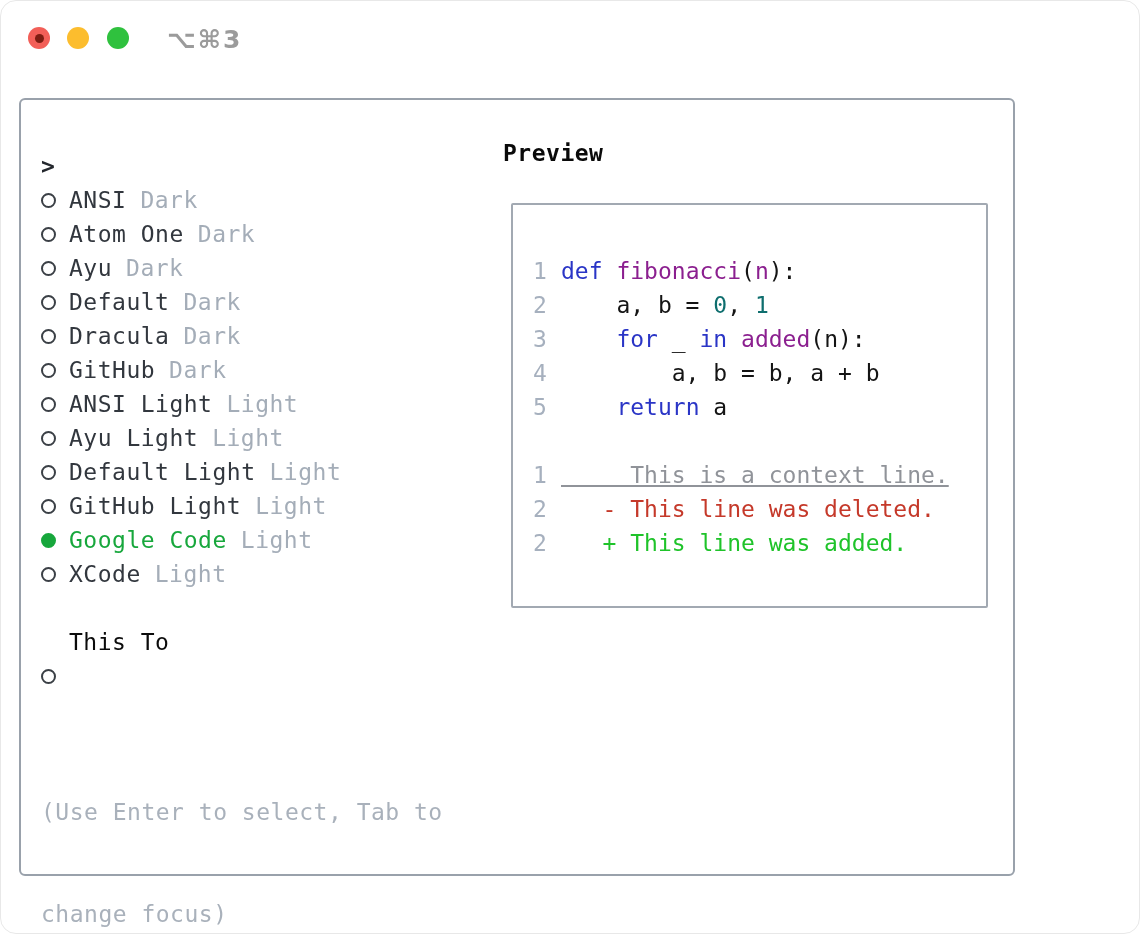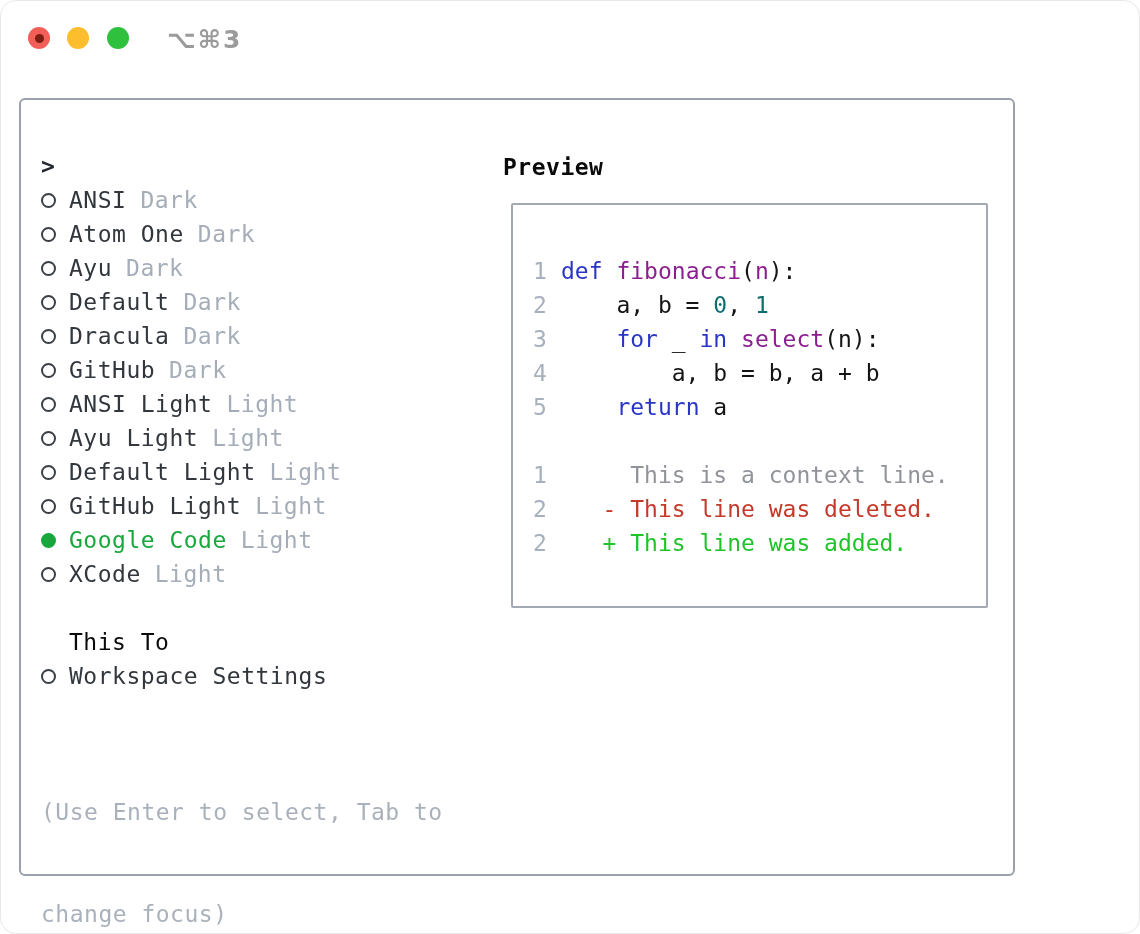--- a/index.html
+++ b/index.html
@@ -33,29 +33,29 @@
   .prefix{font-weight:bold;color:#23272d;}
   .header-label{font-weight:bold;color:#0a0a0a;}
   .theme-row .label{color:var(--text-dark);text-align:center;}
   .theme-row.selected .label{color:var(--accent-green);}
   .tag{color:var(--muted);margin-left:14px;}
   .apply-label{color:#0b0b0b;}
   .apply-row.selected .label{color:var(--accent-green);}
   .hint{color:var(--hint);line-height:34px;white-space:pre;}
 
   
-  .preview-header{position:absolute;left:482px;top:50px;height:34px;display:flex;align-items:center;font-size:23px;font-weight:bold;letter-spacing:.5px;color:#0a0a0a;}
+  .preview-header{position:absolute;left:482px;top:36px;height:34px;display:flex;align-items:center;font-size:23px;font-weight:bold;letter-spacing:.5px;color:#0a0a0a;}
   .preview-box{position:absolute;left:490px;top:103px;width:477px;height:405px;border:2px solid #a2a9b2;border-radius:2px;background:#fff;padding:49px 0 0 20px;overflow:hidden;}
   .code-line{height:34px;display:flex;align-items:center;font-size:23px;white-space:pre;}
   .ln{display:inline-block;width:14px;margin-right:14px;color:var(--line-number);flex:none;}
   .tok-keyword{color:var(--keyword);}
   .tok-name{color:var(--function-name);}
   .tok-literal{color:var(--literal);}
   .tok-plain{color:var(--plain);}
-  .tok-context{color:var(--context);}
+  .tok-context{color:var(--context);text-decoration:underline;}
   .tok-deleted{color:var(--deleted);}
   .tok-added{color:var(--added);text-align:right;}
 </style>
 </head>
 <body>
 
 <div class="window">
 
   <div class="titlebar">
     <span class="tl red">
@@ -88,38 +88,38 @@
           <div class="row theme-row"><span class="marker"><span class="circle"></span></span><span class="label">XCode</span><span class="tag">Light</span></div>
         </div>
 
       <div class="row"></div>
 
       <div class="row">
         <span class="marker"></span><span class="apply-label">This To</span>
       </div>
 
       <div id="apply-list">
-          <div class="row apply-row"><span class="marker"><span class="circle"></span></span><span class="label">Workspace Settings</span></div>
+          <div class="row apply-row"><span class="marker"><span class="circle"></span></span></div>
         </div>
 
       <div class="row"></div>
 
       <div class="hint">
         <div>(Use Enter to select, Tab to</div>
         <div>change focus)</div>
       </div>
     </div>
 
     <div class="preview-header">Preview</div>
 
     <div class="preview-box">
       <div id="code-lines">
           <div class="code-line"><span class="ln">1</span><span class="tok-keyword">def</span><span class="tok-plain"> </span><span class="tok-name">fibonacci</span><span class="tok-plain">(</span><span class="tok-name">n</span><span class="tok-plain">):</span></div>
           <div class="code-line"><span class="ln">2</span><span class="tok-plain">    a, b = </span><span class="tok-literal">0</span><span class="tok-plain">, </span><span class="tok-literal">1</span></div>
-          <div class="code-line"><span class="ln">3</span><span class="tok-plain">    </span><span class="tok-keyword">for</span><span class="tok-plain"> _ </span><span class="tok-keyword">in</span><span class="tok-plain"> </span><span class="tok-name">select</span><span class="tok-plain">(n):</span></div>
+          <div class="code-line"><span class="ln">3</span><span class="tok-plain">    </span><span class="tok-keyword">for</span><span class="tok-plain"> _ </span><span class="tok-keyword">in</span><span class="tok-plain"> </span><span class="tok-name">added</span><span class="tok-plain">(n):</span></div>
           <div class="code-line"><span class="ln">4</span><span class="tok-plain">        a, b = b, a + b</span></div>
           <div class="code-line"><span class="ln">5</span><span class="tok-plain">    </span><span class="tok-keyword">return</span><span class="tok-plain"> a</span></div>
           <div class="code-line"><span class="ln"></span></div>
           <div class="code-line"><span class="ln">1</span><span class="tok-context">     This is a context line.</span></div>
           <div class="code-line"><span class="ln">2</span><span class="tok-deleted">   - This line was deleted.</span></div>
           <div class="code-line"><span class="ln">2</span><span class="tok-added">   + This line was added.</span></div>
         </div>
     </div>
 
   </div>

